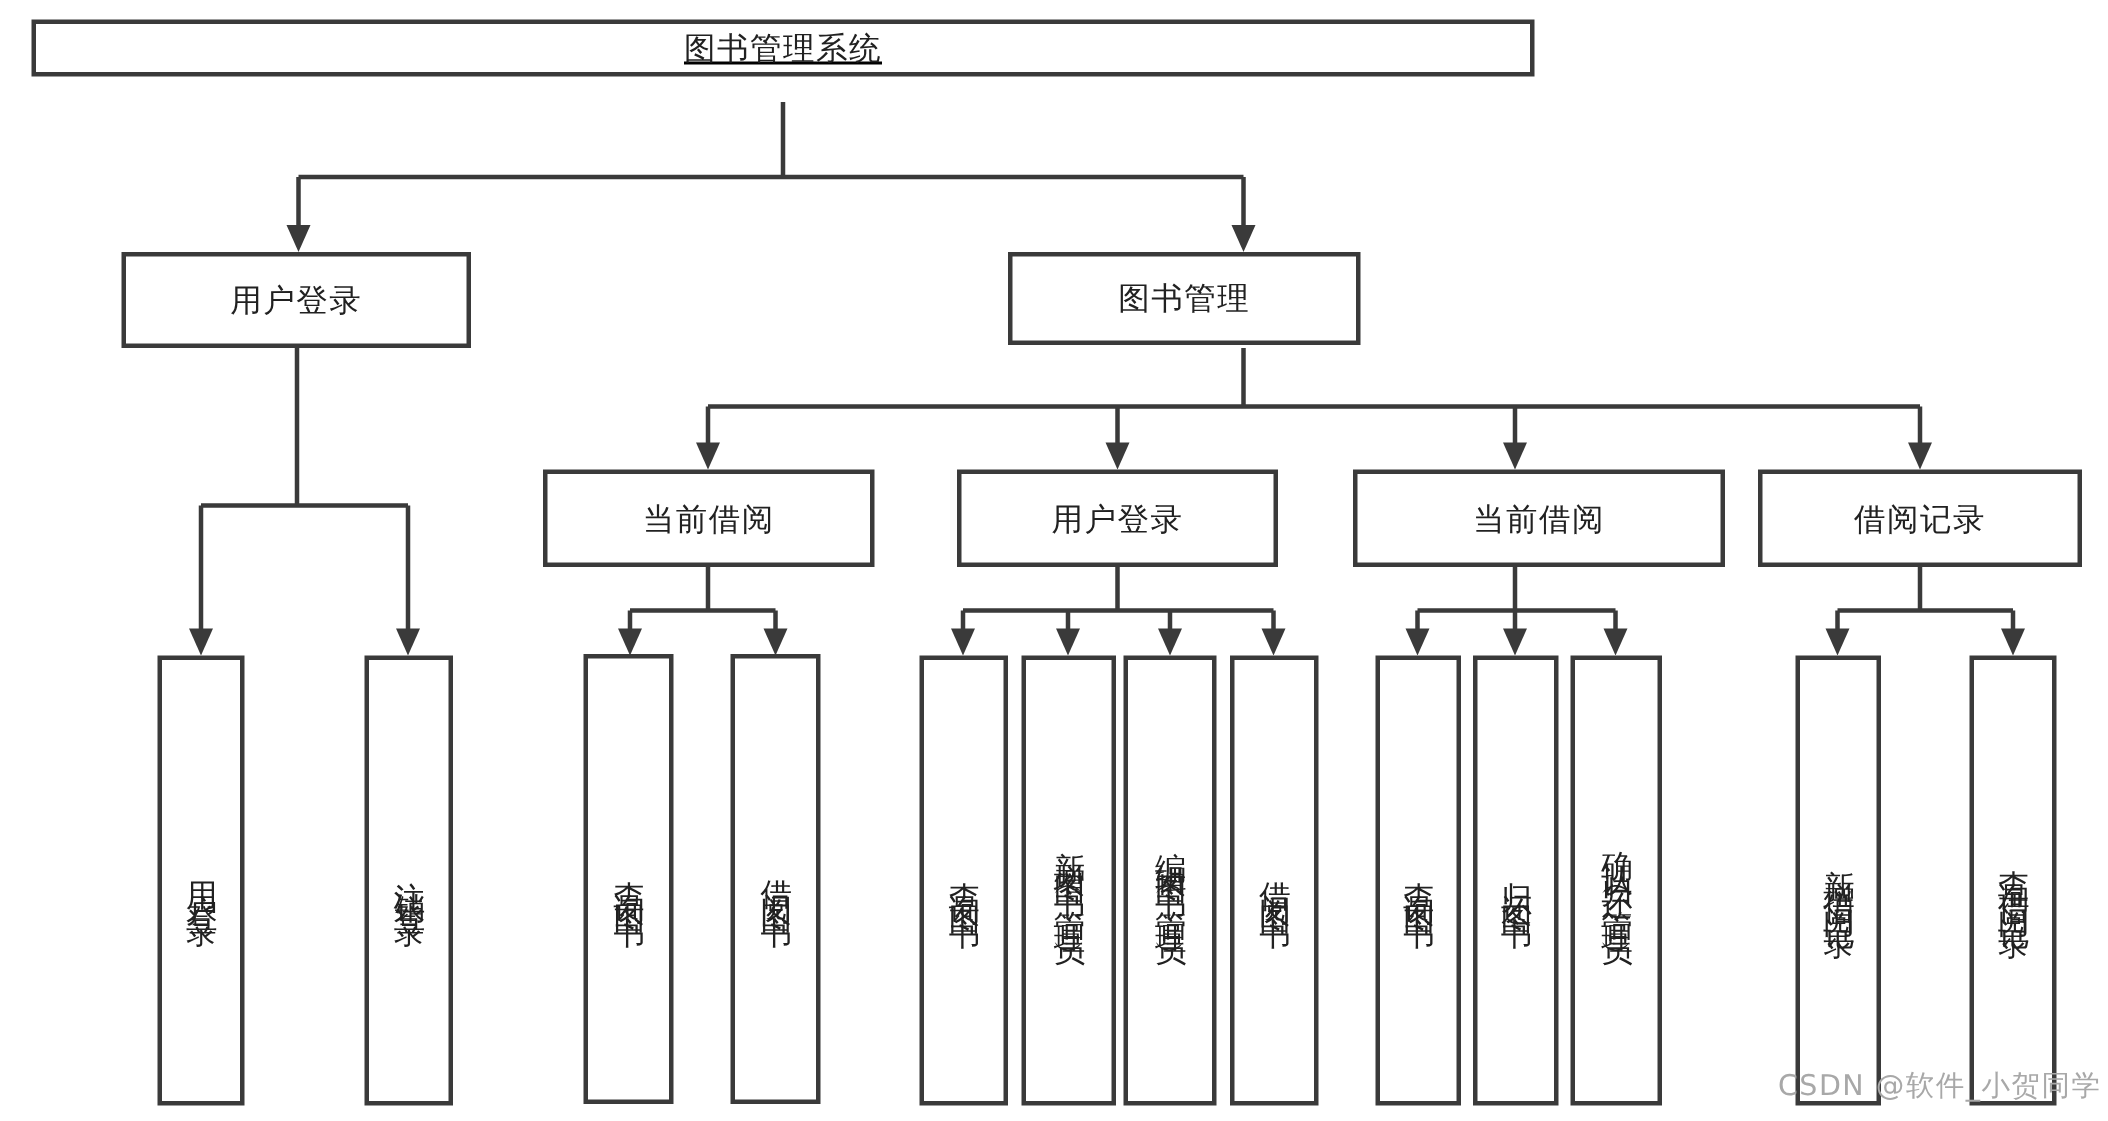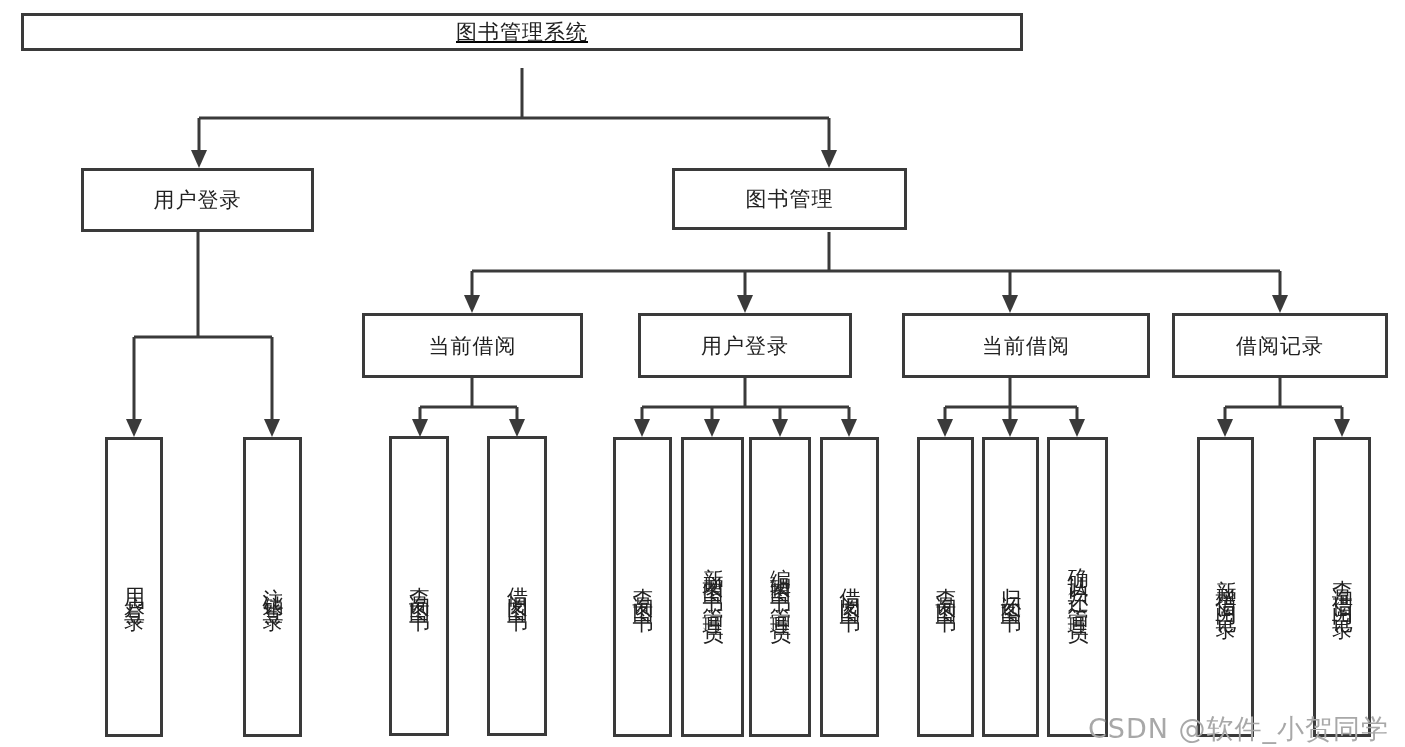--- a/index.html
+++ b/index.html
@@ -26,22 +26,22 @@
     display:flex; align-items:center; justify-content:center;
     z-index:2;
   }
   .vbox span {
     writing-mode:vertical-rl; text-orientation:mixed;
     font-size:21px; color:#212121; letter-spacing:8px;
     line-height:1; white-space:nowrap;
   }
   .title span { font-size:21px; }
   #watermark {
-    position:absolute; right:16px; top:711px;
-    font-size:27px; color:#a8a8a8; letter-spacing:1px;
+    position:absolute; right:4px; top:711px;
+    font-size:19px; color:#a8a8a8; letter-spacing:1px;
     z-index:5; white-space:nowrap;
   }
 
   
   #n-root        { left:21px;  top:13px;  width:1002px; height:38px;text-decoration:underline; }
   #n-user-login  { left:81px;  top:168px; width:233px;  height:64px; }
   #n-book-mgmt   { left:672px; top:168px; width:235px;  height:62px; }
   #n-new-book    { left:362px; top:313px; width:221px;  height:65px; }
   #n-borrowing   { left:638px; top:313px; width:214px;  height:65px; }
   #n-current     { left:902px; top:313px; width:248px;  height:65px; }

